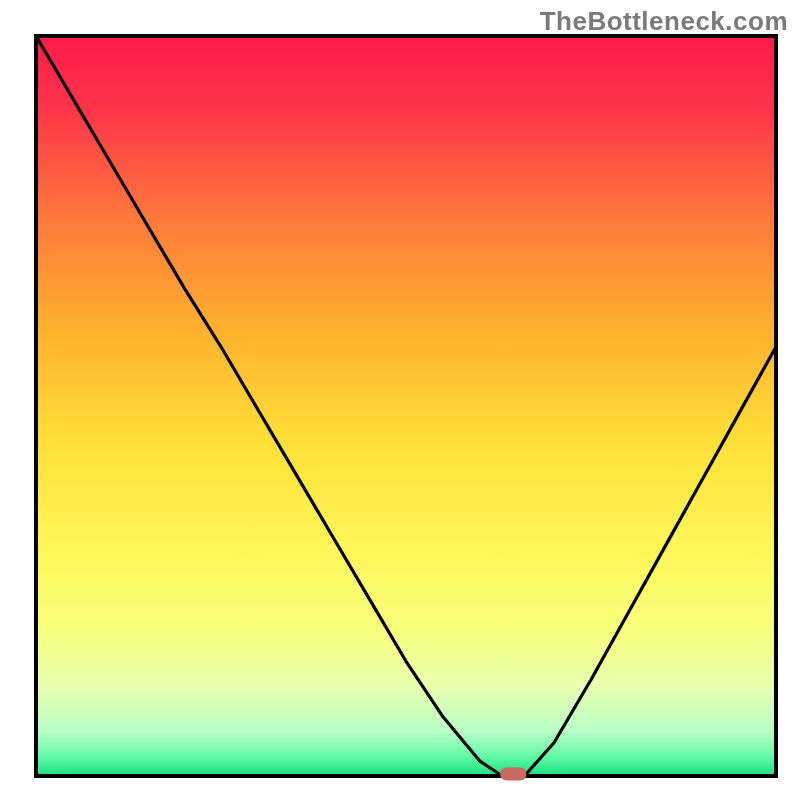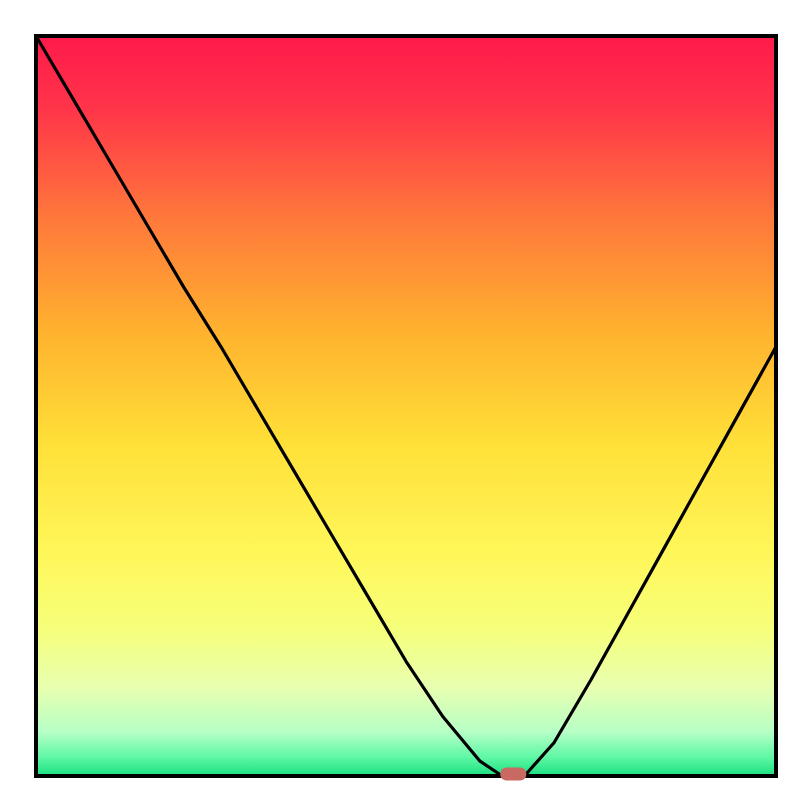--- a/index.html
+++ b/index.html
@@ -57,13 +57,14 @@
 
     <rect id="plot-bg" fill="url(#bg-grad)" x="36" y="36" width="740" height="740"></rect>
 
     <rect id="plot-border" fill="none" stroke-width="4" x="36" y="36" width="740" height="740" stroke="#000000"></rect>
 
     <path id="curve" fill="none" stroke-width="3.2" stroke-linejoin="round" d="M36.0 36.0 L73.0 98.9 L110.0 161.8 L147.0 224.7 L184.0 287.6 L221.0 346.8 L258.0 409.7 L295.0 472.6 L332.0 535.5 L369.0 598.4 L406.0 661.3 L443.0 716.8 L480.0 761.2 L502.2 776.0 L524.4 776.0 L554.0 742.7 L591.0 679.8 L628.0 613.2 L665.0 546.6 L702.0 480.0 L739.0 413.4 L776.0 346.8" stroke="#000000"></path>
 
     <rect id="marker" rx="6" ry="6" x="500.29999999999995" y="767.5" width="26" height="13" fill="#c96a62"></rect>
   </svg>
 
+  <div class="watermark">TheBottleneck.com</div>
 </div>
 
 </body></html>

